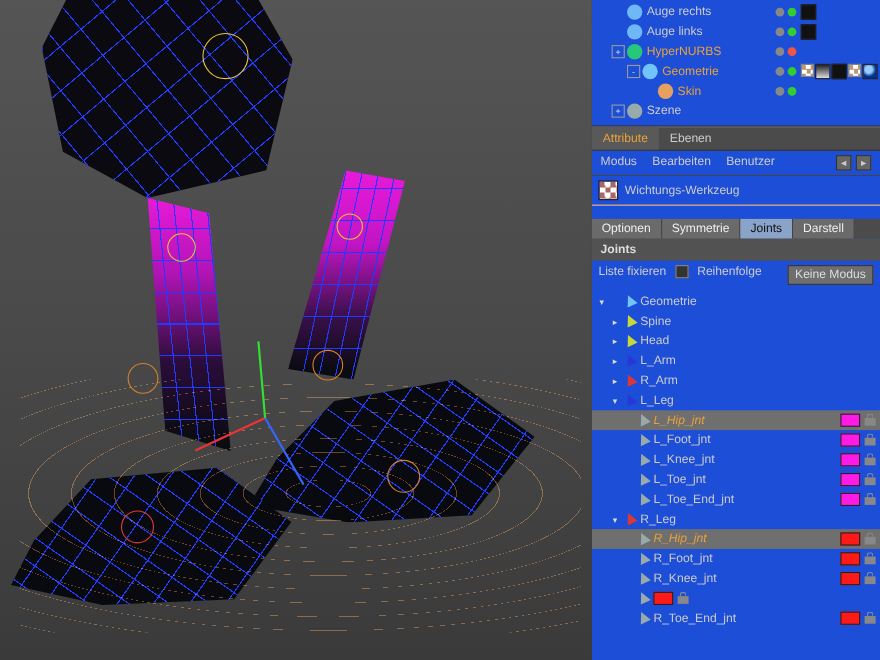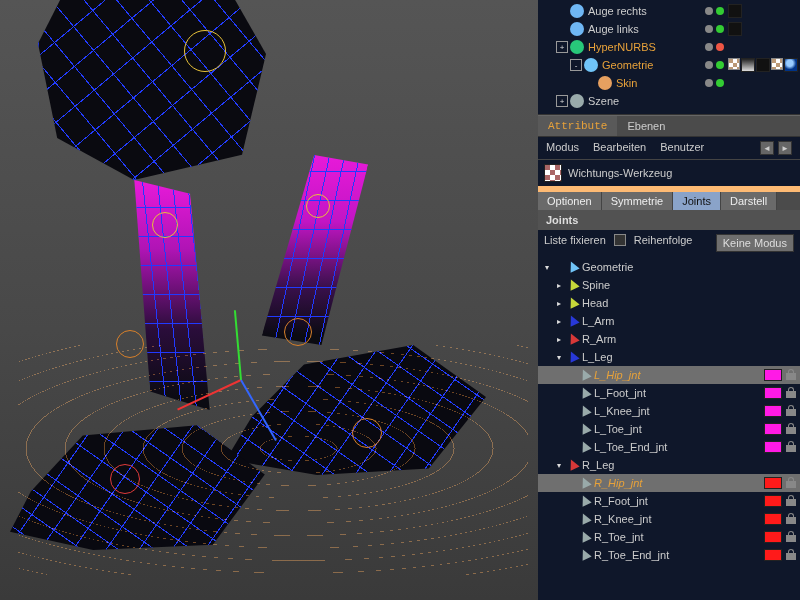--- a/index.html
+++ b/index.html
@@ -1,45 +1,45 @@
 <!DOCTYPE html>
 <html><head>
 <meta charset="utf-8">
 <style>
   * { box-sizing: border-box; margin: 0; padding: 0; font-family: 'Lucida Grande', Arial, sans-serif; font-size: 11px; }
   body { background: #3a3a3a; width: 800px; height: 600px; overflow: hidden; display: flex; }
   .viewport { flex: 1; background: linear-gradient(#555 0%, #484848 55%, #3a3a3a 100%); position: relative; overflow: hidden; }
-  .panels { width: 262px; background: #0f172a; display: flex; flex-direction: column; color: #ccc; }
+  .panels { width: 262px; background: #1d4ed8; display: flex; flex-direction: column; color: #ccc; }
   .hierarchy { border-bottom: 1px solid #333; padding: 2px 0 4px 0; }
   .hrow { display: flex; align-items: center; height: 18px; padding-left: 4px; position: relative; }
   .hrow .expander { width: 12px; height: 12px; border: 1px solid #999; display:flex;align-items:center;justify-content:center;font-size:8px;color:#ddd;margin-right:2px; }
   .hrow .spacer { width: 14px; }
   .hrow .oicon { width: 14px; height: 14px; border-radius: 50%; margin-right: 4px; display:inline-block; }
   .hrow .label { flex: 1; color: #ccc; }
   .hrow .label.sel { color: #e8a23a; }
   .hrow .dots { display:flex; gap:3px; margin-right:4px; }
   .dot { width:8px;height:8px;border-radius:50%; }
   .dg { background:#888; } .dgr{background:#3c3;} .dr{background:#e54;}
   .tagstrip { width: 72px; display:flex; gap:1px; }
   .tsq { width:14px;height:14px;background:#111;border:1px solid #222; }
   .tsq.chk{background: repeating-conic-gradient(#fff 0 25%, #b97 0 50%) 0 0/8px 8px;}
   .tsq.blue{background:radial-gradient(circle at 40% 35%, #9cf 0 30%, #038 60%);}
   .tsq.grad{background:linear-gradient(#222,#ddd);}
 
   .tabbar { display:flex; background:#4b4b4b; border-top:1px solid #666;border-bottom:1px solid #333; }
   .tab { padding: 4px 10px; color: #ccc; }
-  .tab.active { background:#595959; color:#e8a23a;font-family:Liberation Mono, monospace; }
+  .tab.active { background:#595959; color:#e8a23a; }
   .menubar { display:flex; gap:14px; padding: 4px 8px; border-bottom:1px solid #444;}
   .arrowbtn { margin-left:auto; display:flex; gap:4px;}
   .arrowbtn span{width:14px;height:14px;background:#666;border:1px solid #333;display:flex;align-items:center;justify-content:center;font-size:8px;}
 
-  .toolrow { display:flex; align-items:center; padding:4px 6px; gap:6px; border-bottom:6px solid #fdba74;}
+  .toolrow { display:flex; align-items:center; padding:4px 6px; gap:6px; border-bottom:1px solid #fdba74;}
   .toolico { width:18px;height:18px;background:repeating-conic-gradient(#fff 0 25%, #a66 0 50%) 0 0/10px 10px; border:1px solid #222;}
 
-  .subtabs { display:flex; background:#4b4b4b; }
+  .subtabs { display:flex; background:#4b4b4b;margin-top:12px; }
   .subtab { padding:3px 9px; background:#6a6a6a; color:#eee; border-right:1px solid #444; }
   .subtab.active { background:#8aa3c9; color:#111; }
 
   .section-h { padding:4px 8px; font-weight:bold; color:#ddd; background:#525252;}
   .filterrow { display:flex; gap:8px; padding:4px 6px; }
   .chk { width:12px;height:12px;border:1px solid #888;background:#333;}
   .ordbtn { margin-left:auto; background:#6e6e6e;border:1px solid #333;padding:2px 6px;color:#ddd;}
 
   .jtree { padding: 2px 0; }
   .jrow { display:flex; align-items:center; height:18px; padding-left:4px; }
@@ -328,21 +328,20 @@
         <span class="jicon" style="--jc: #9aa;"></span>
         <span class="jlabel">R_Knee_jnt</span>
         <span class="swatch" style="background: rgb(255, 26, 26);"></span>
         <span class="lock"></span>
       </div>
       <div class="jrow">
         <span class="jspc"></span>
         <span class="jspc"></span>
         <span class="jexp"></span>
         <span class="jicon" style="--jc: #9aa;"></span>
-        <span class="jlabel">R_Toe_jnt</span>
         <span class="swatch" style="background: rgb(255, 26, 26);"></span>
         <span class="lock"></span>
       </div>
       <div class="jrow">
         <span class="jspc"></span>
         <span class="jspc"></span>
         <span class="jexp"></span>
         <span class="jicon" style="--jc: #9aa;"></span>
         <span class="jlabel">R_Toe_End_jnt</span>
         <span class="swatch" style="background: rgb(255, 26, 26);"></span>

